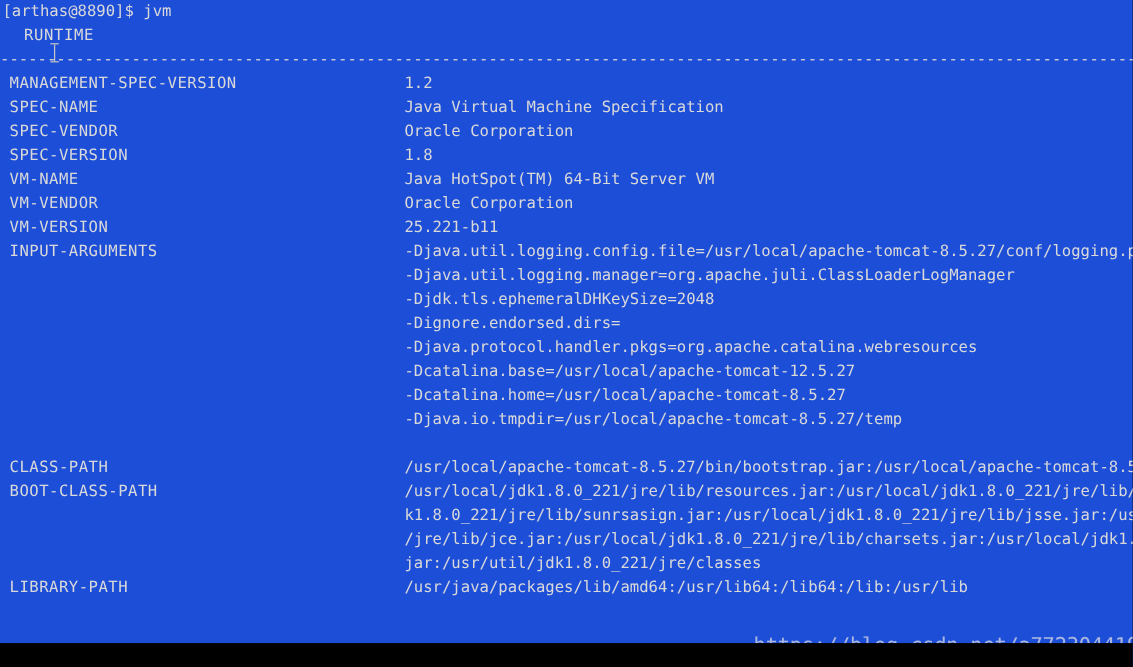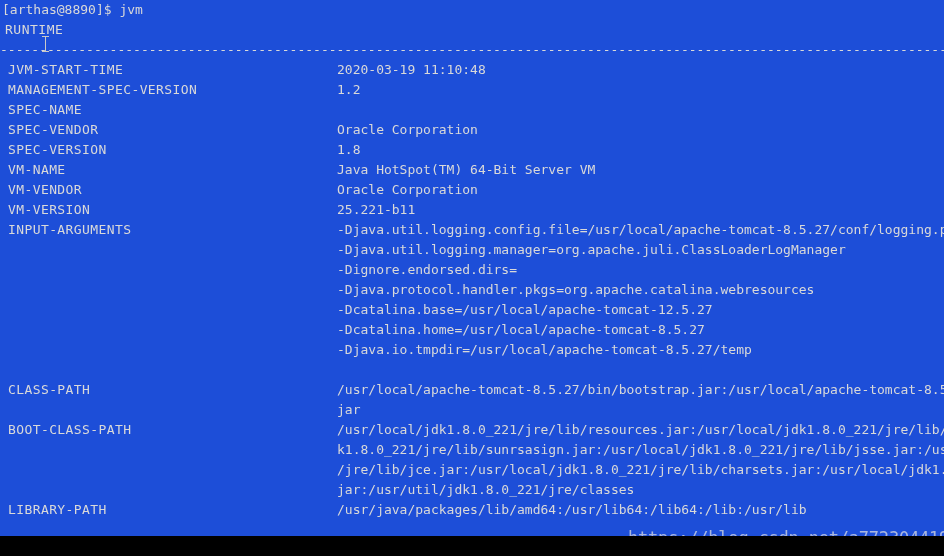--- a/index.html
+++ b/index.html
@@ -22,21 +22,21 @@
   .line {
     position: relative;
     height: 20px;
     white-space: pre;
     overflow: hidden;
   }
   .prompt-line {
     padding-left: 2px;
   }
   .section-title {
-    padding-left: 5px;
+    padding-left: 20px;
     letter-spacing: 0.5px;
   }
   .rule {
     height: 20px;
     position: relative;
     overflow: hidden;
     white-space: pre;
     letter-spacing: 0;
     color: #d9d9d9;
   }
@@ -109,38 +109,37 @@
 
 <div id="terminal">
 
   <div class="line prompt-line">[arthas@8890]$ jvm</div>
 
   <div class="line section-title">RUNTIME</div>
 
   <div class="rule">---------------------------------------------------------------------------------------------------------------------------</div>
 
   <div id="rows-container">
-      <div class="row"><span class="key">JVM-START-TIME</span><span class="val">2020-03-19 11:10:48</span></div>
       <div class="row"><span class="key">MANAGEMENT-SPEC-VERSION</span><span class="val">1.2</span></div>
-      <div class="row"><span class="key">SPEC-NAME</span></div>
+      <div class="row"><span class="key">SPEC-NAME</span><span class="val">Java Virtual Machine Specification</span></div>
       <div class="row"><span class="key">SPEC-VENDOR</span><span class="val">Oracle Corporation</span></div>
       <div class="row"><span class="key">SPEC-VERSION</span><span class="val">1.8</span></div>
       <div class="row"><span class="key">VM-NAME</span><span class="val">Java HotSpot(TM) 64-Bit Server VM</span></div>
       <div class="row"><span class="key">VM-VENDOR</span><span class="val">Oracle Corporation</span></div>
       <div class="row"><span class="key">VM-VERSION</span><span class="val">25.221-b11</span></div>
       <div class="row"><span class="key">INPUT-ARGUMENTS</span><span class="val">-Djava.util.logging.config.file=/usr/local/apache-tomcat-8.5.27/conf/logging.properties</span></div>
       <div class="row cont"><span class="val">-Djava.util.logging.manager=org.apache.juli.ClassLoaderLogManager</span></div>
+      <div class="row cont"><span class="val">-Djdk.tls.ephemeralDHKeySize=2048</span></div>
       <div class="row cont"><span class="val">-Dignore.endorsed.dirs=</span></div>
       <div class="row cont"><span class="val">-Djava.protocol.handler.pkgs=org.apache.catalina.webresources</span></div>
       <div class="row cont"><span class="val">-Dcatalina.base=/usr/local/apache-tomcat-12.5.27</span></div>
       <div class="row cont"><span class="val">-Dcatalina.home=/usr/local/apache-tomcat-8.5.27</span></div>
       <div class="row cont"><span class="val">-Djava.io.tmpdir=/usr/local/apache-tomcat-8.5.27/temp</span></div>
       <div class="blank"></div>
       <div class="row"><span class="key">CLASS-PATH</span><span class="val">/usr/local/apache-tomcat-8.5.27/bin/bootstrap.jar:/usr/local/apache-tomcat-8.5.27/bin/tomcat-juli.</span></div>
-      <div class="row cont"><span class="val">jar</span></div>
       <div class="row"><span class="key">BOOT-CLASS-PATH</span><span class="val">/usr/local/jdk1.8.0_221/jre/lib/resources.jar:/usr/local/jdk1.8.0_221/jre/lib/rt.jar:/usr/local/jd</span></div>
       <div class="row cont"><span class="val">k1.8.0_221/jre/lib/sunrsasign.jar:/usr/local/jdk1.8.0_221/jre/lib/jsse.jar:/usr/local/jdk1.8.0_221</span></div>
       <div class="row cont"><span class="val">/jre/lib/jce.jar:/usr/local/jdk1.8.0_221/jre/lib/charsets.jar:/usr/local/jdk1.8.0_221/jre/lib/jfr.</span></div>
       <div class="row cont"><span class="val">jar:/usr/util/jdk1.8.0_221/jre/classes</span></div>
       <div class="row"><span class="key">LIBRARY-PATH</span><span class="val">/usr/java/packages/lib/amd64:/usr/lib64:/lib64:/lib:/usr/lib</span></div>
     </div>
 
   <div id="cursor">
     <div class="cap-top"></div>
     <div class="ibar"></div>

